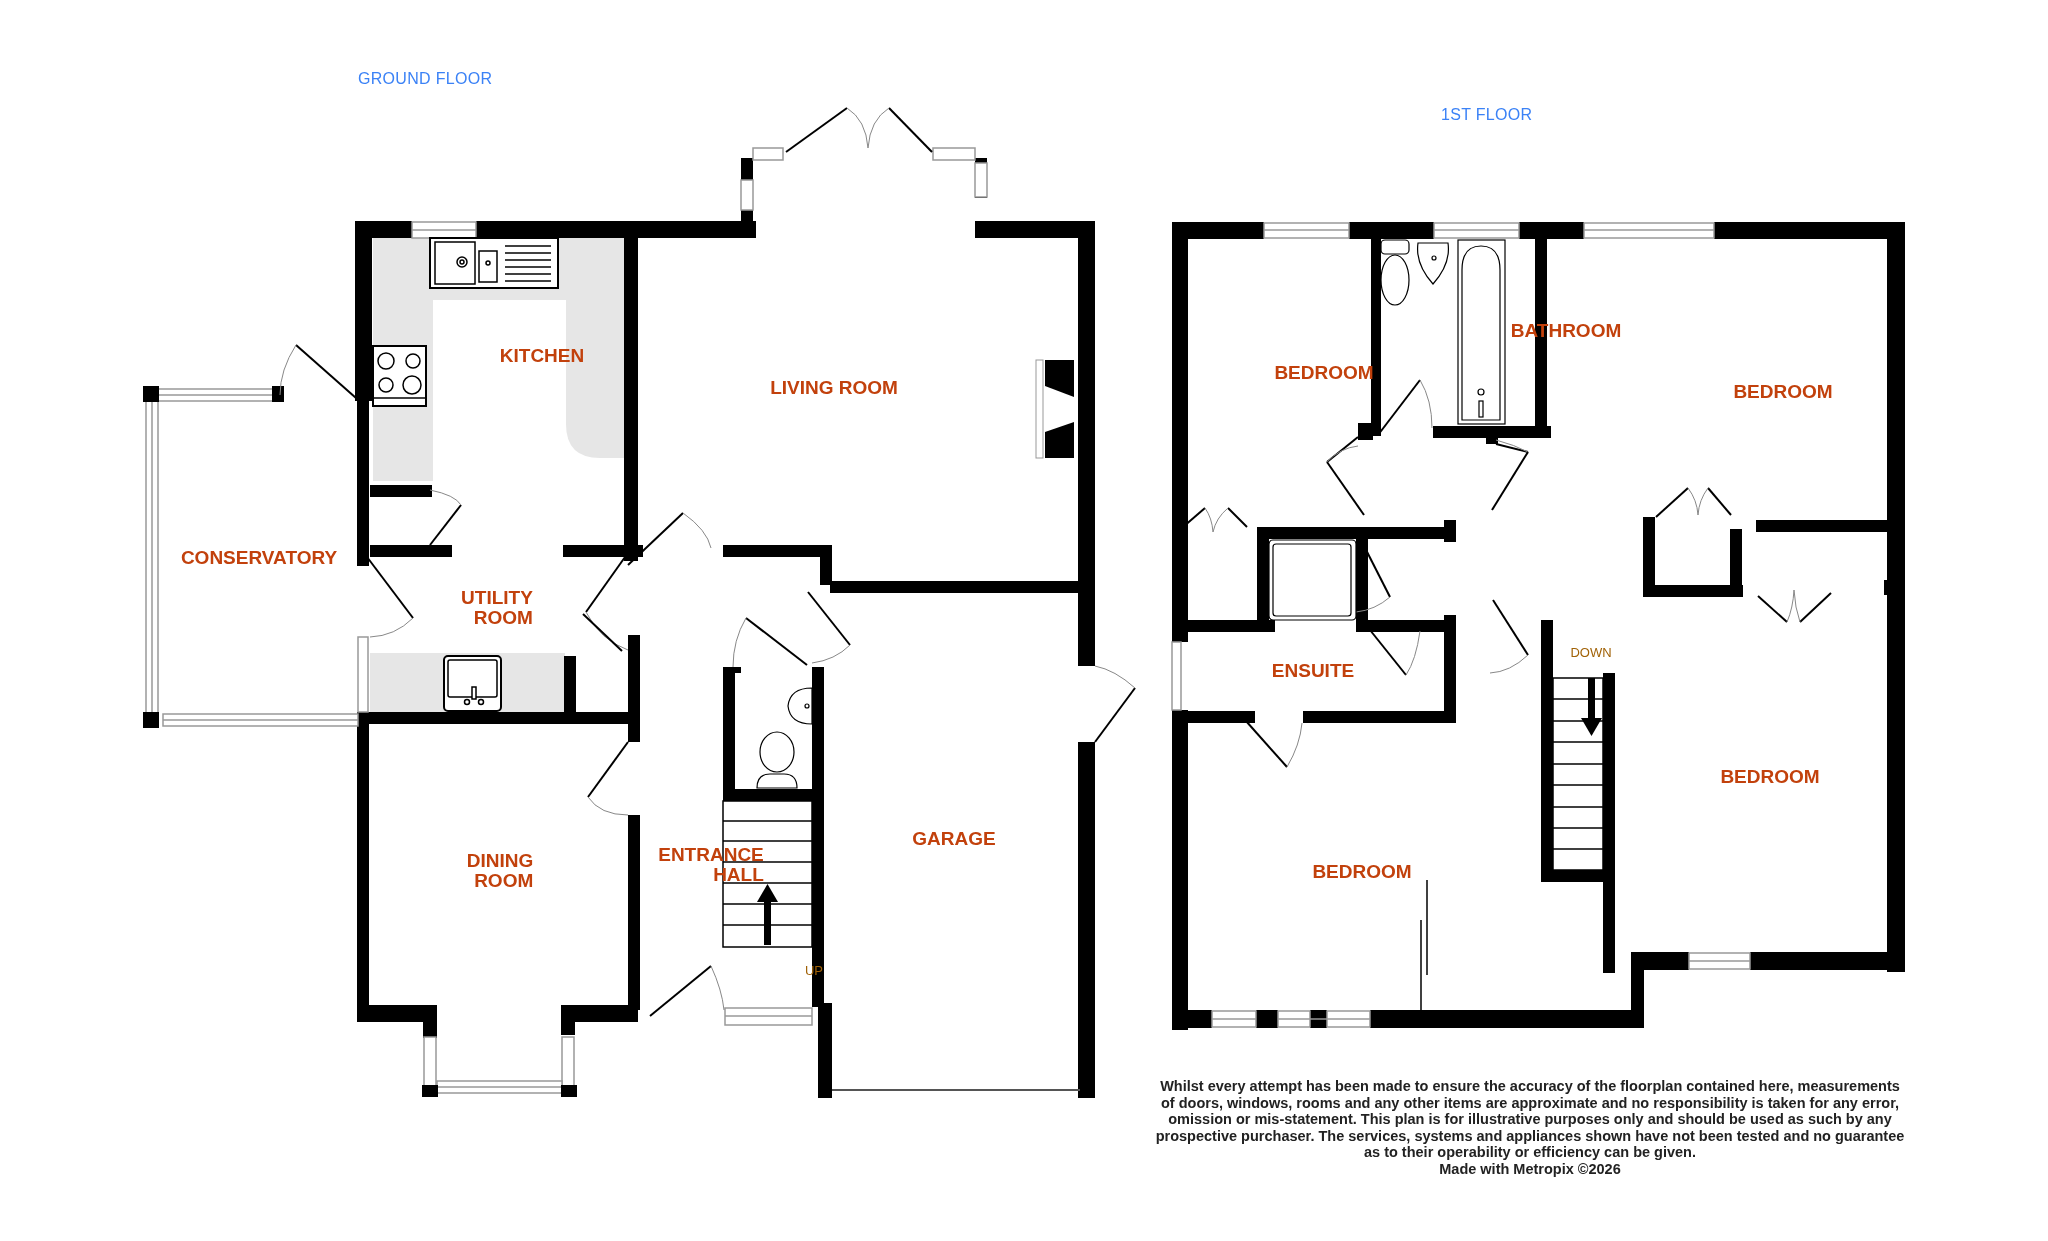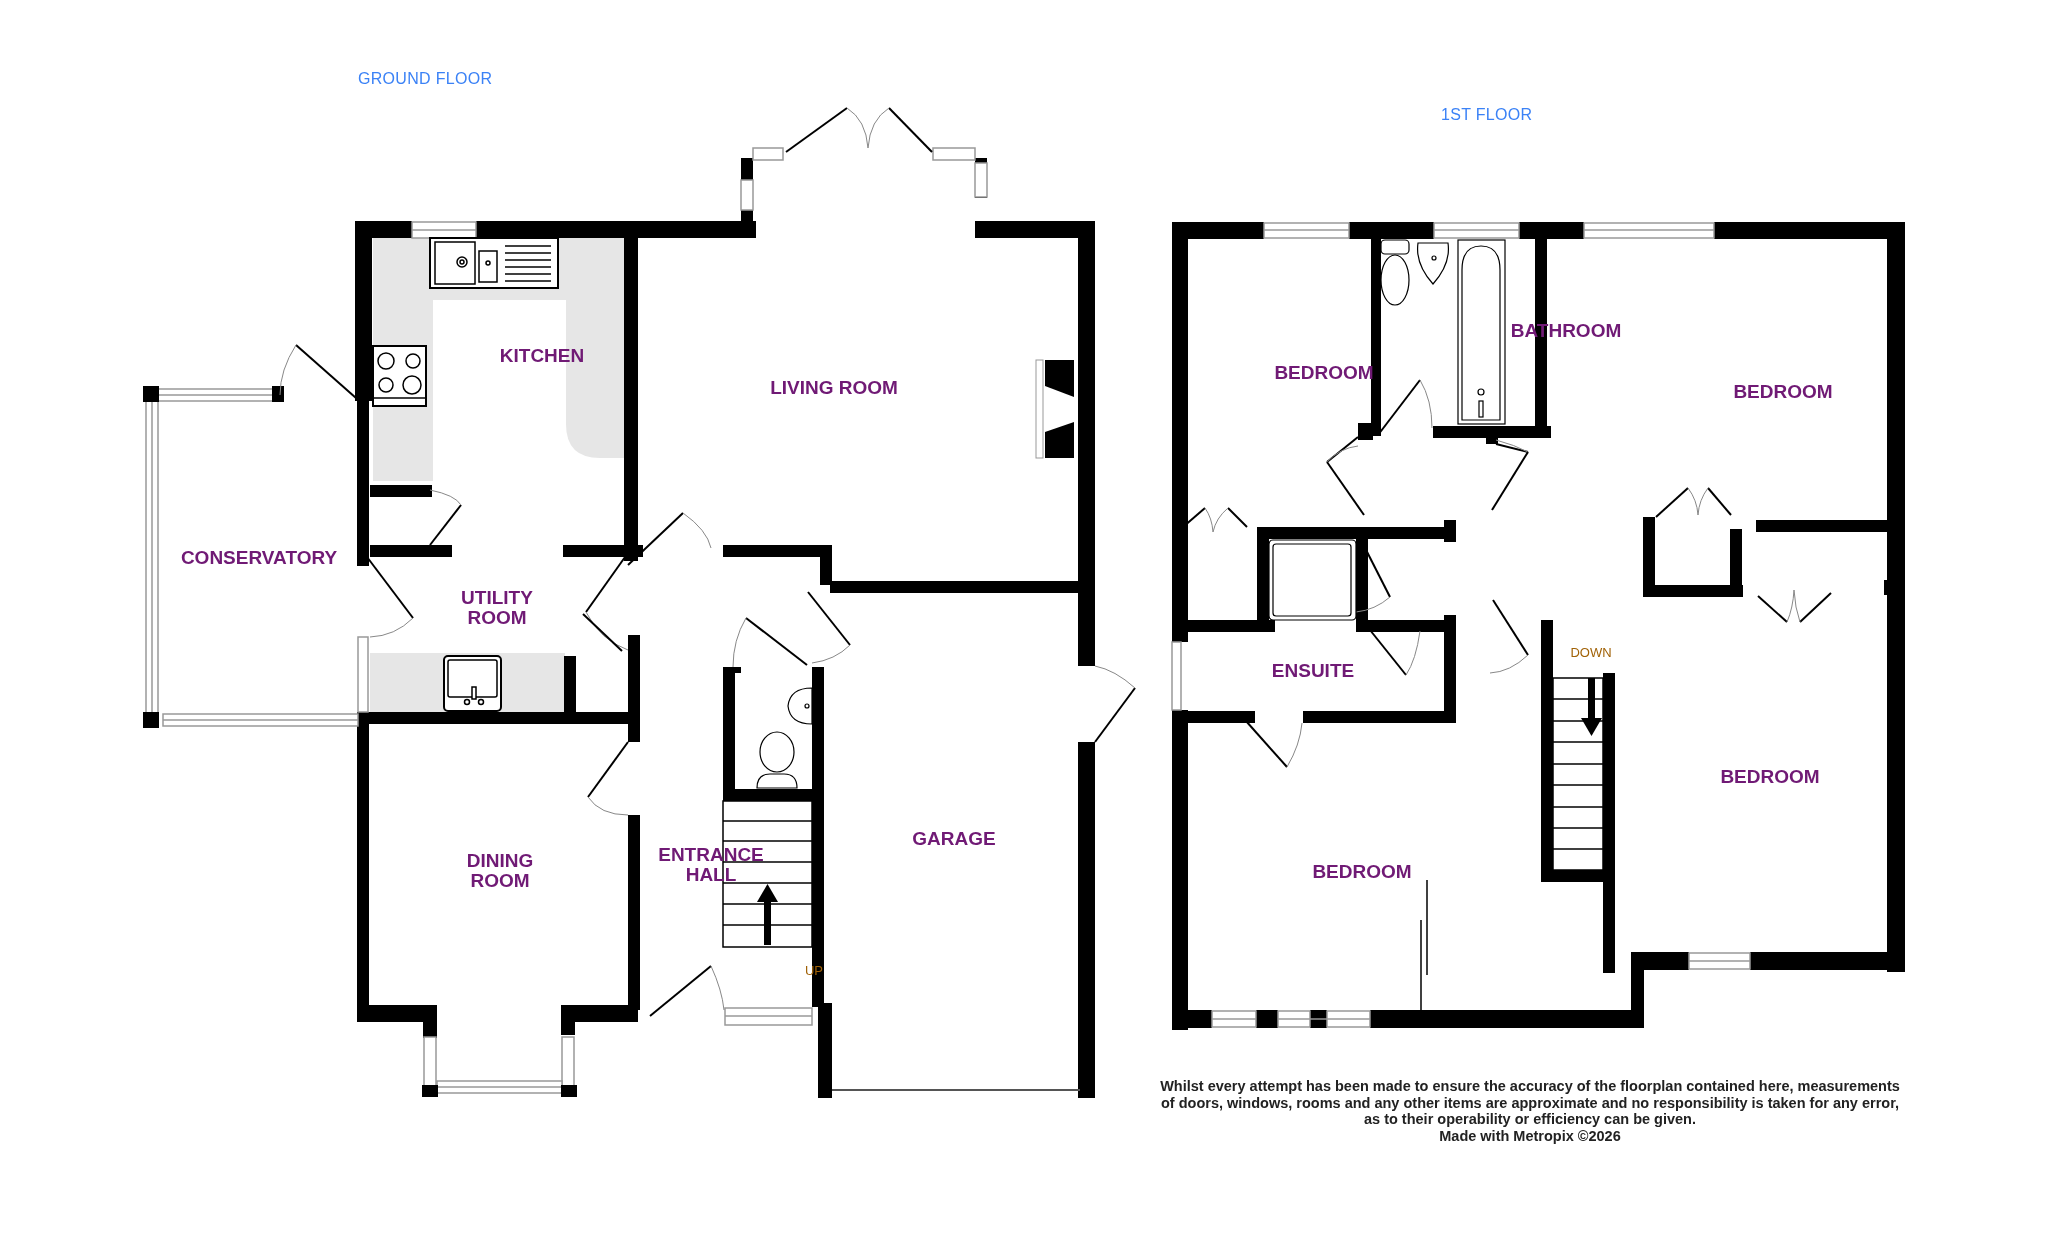--- a/index.html
+++ b/index.html
@@ -2,21 +2,21 @@
 <html><head>
 <meta charset="utf-8">
 <style>
   html, body { margin: 0; padding: 0; background: #ffffff; }
   body { width: 2048px; height: 1241px; position: relative; overflow: hidden;
          font-family: "Liberation Sans", sans-serif; }
   #plan { position: absolute; left: 0; top: 0; width: 2048px; height: 1241px; }
   .floor-title { position: absolute; font-family: "Liberation Sans", sans-serif;
                  font-size: 16px; color: #3b82f6; letter-spacing: 0.3px; }
   .room-label { position: absolute; font-family: "Liberation Sans", sans-serif;
-                font-weight: bold; font-size: 19px; color: #701a75; text-align: center;
+                font-weight: bold; font-size: 19px; color: #c2410c; text-align: right;
                 line-height: 20px; transform: translate(-50%, -50%); white-space: nowrap; }
   .stair-label { position: absolute; font-family: "Liberation Sans", sans-serif;
                  font-size: 13px; color: #a16207; transform: translate(-50%, -50%); }
   .disclaimer { position: absolute; left: 1130px; top: 1078px; width: 800px;
                 font-family: "Liberation Sans", sans-serif; font-size: 14.5px;
                 line-height: 16.5px; color: #222; text-align: center; font-weight: bold; }
   .disclaimer span { display: block; }
 </style>
 </head>
 <body>
@@ -444,15 +444,17 @@
 <div class="room-label" style="left:1566px; top:331px;">BATHROOM</div>
 <div class="room-label" style="left:1783px; top:392px;">BEDROOM</div>
 <div class="room-label" style="left:1313px; top:671px;">ENSUITE</div>
 <div class="room-label" style="left:1362px; top:872px;">BEDROOM</div>
 <div class="room-label" style="left:1770px; top:777px;">BEDROOM</div>
 <div class="stair-label" style="left:1591px; top:652px;">DOWN</div>
 
 <div class="disclaimer">
   <span>Whilst every attempt has been made to ensure the accuracy of the floorplan contained here, measurements</span>
   <span>of doors, windows, rooms and any other items are approximate and no responsibility is taken for any error,</span>
+  <span>omission or mis-statement. This plan is for illustrative purposes only and should be used as such by any</span>
+  <span>prospective purchaser. The services, systems and appliances shown have not been tested and no guarantee</span>
   <span>as to their operability or efficiency can be given.</span>
   <span>Made with Metropix ©2026</span>
 </div>
 
 </body></html>

